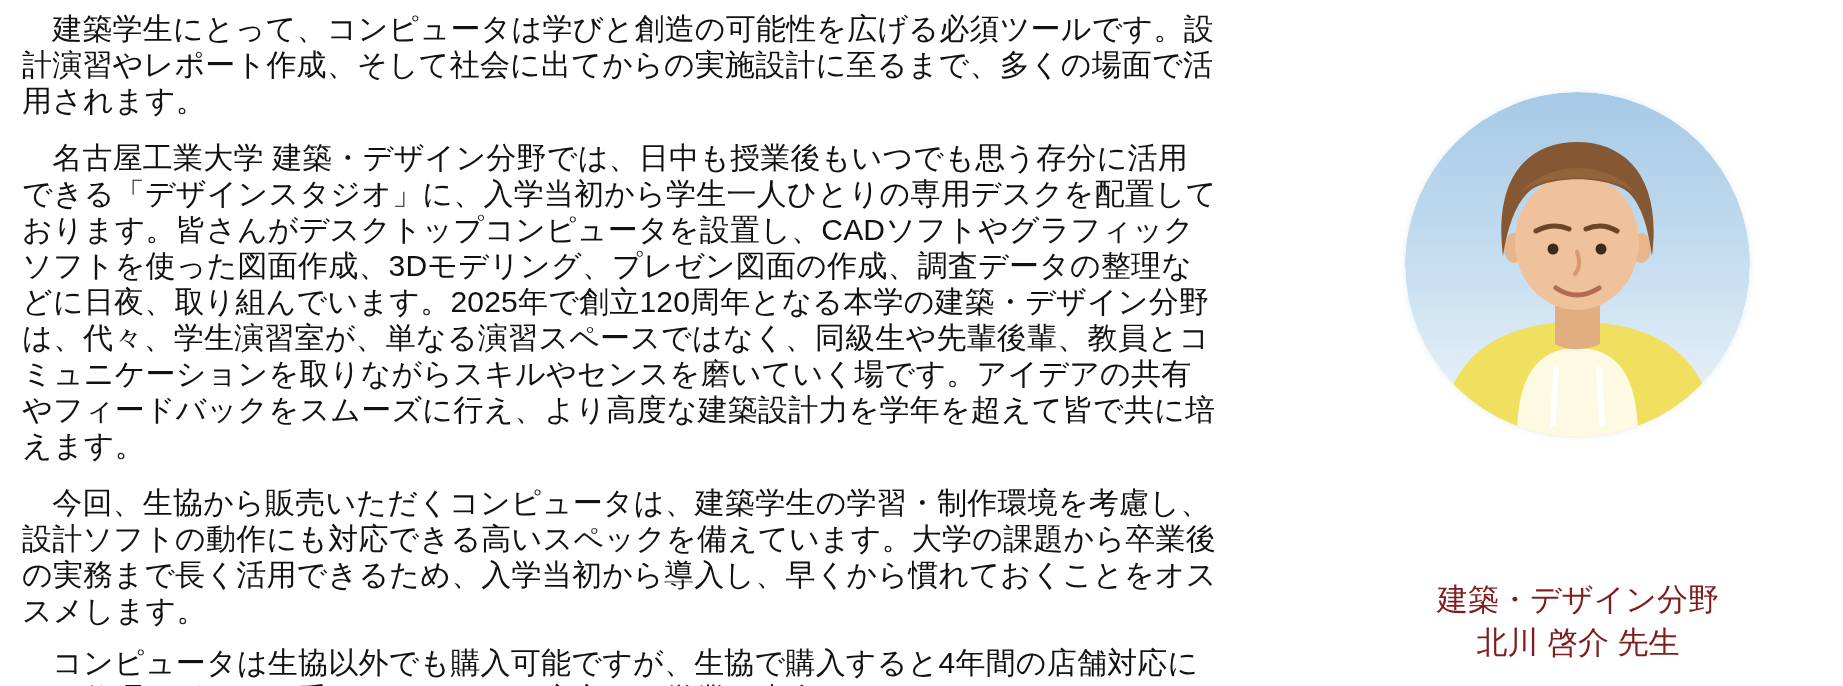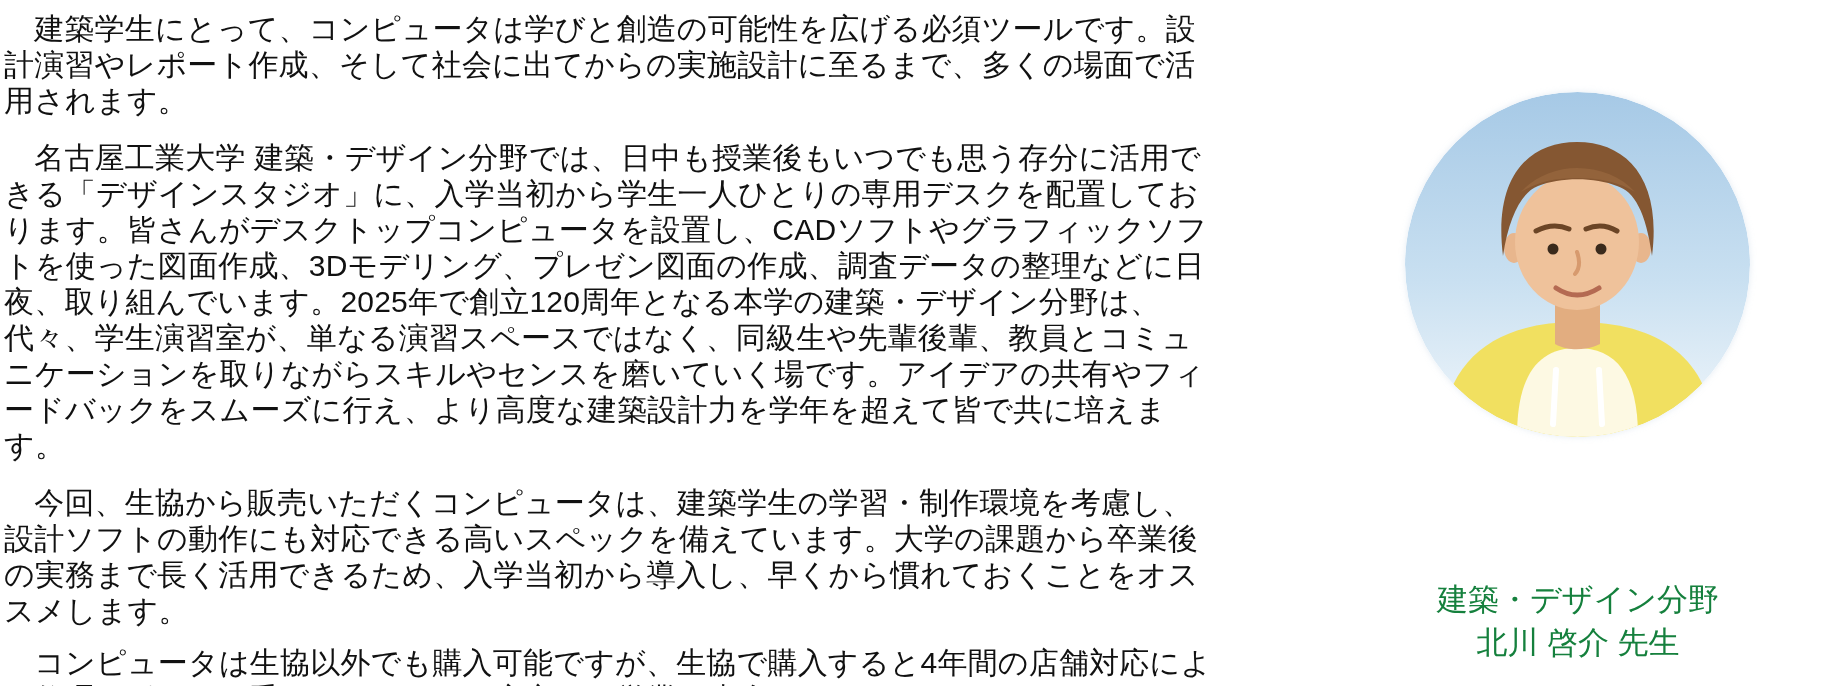--- a/index.html
+++ b/index.html
@@ -13,21 +13,21 @@
     overflow: hidden;
   }
   .page {
     display: flex;
     width: 100%;
     height: 100%;
   }
   .text-col {
     flex: 0 0 1218px;
     width: 1218px;
-    padding: 11px 0 0 4px;
+    padding: 11px 0 0 22px;
     font-size: 30px;
     line-height: 36px;
     letter-spacing: 0.2px;
   }
   .para {
     margin: 0 0 21px 0;
     white-space: pre-wrap;
   }
   .para.gap-small { margin-bottom: 16px; }
   .photo-col {
@@ -46,21 +46,21 @@
   }
   .photo-wrap svg { display: block; }
   .caption {
     position: absolute;
     left: 185px;
     top: 578px;
     width: 350px;
     text-align: center;
     font-size: 31px;
     line-height: 43px;
-    color: #15803d;
+    color: #7f1d1d;
   }
 </style>
 </head>
 <body>
 
 <div class="page">
 
   <div class="text-col">
     <p class="para">　建築学生にとって、コンピュータは学びと創造の可能性を広げる必須ツールです。設計演習やレポート作成、そして社会に出てからの実施設計に至るまで、多くの場面で活用されます。</p>
     <p class="para">　名古屋工業大学 建築・デザイン分野では、日中も授業後もいつでも思う存分に活用できる「デザインスタジオ」に、入学当初から学生一人ひとりの専用デスクを配置しております。皆さんがデスクトップコンピュータを設置し、CADソフトやグラフィックソフトを使った図面作成、3Dモデリング、プレゼン図面の作成、調査データの整理などに日夜、取り組んでいます。2025年で創立120周年となる本学の建築・デザイン分野は、代々、学生演習室が、単なる演習スペースではなく、同級生や先輩後輩、教員とコミュニケーションを取りながらスキルやセンスを磨いていく場です。アイデアの共有やフィードバックをスムーズに行え、より高度な建築設計力を学年を超えて皆で共に培えます。</p>

